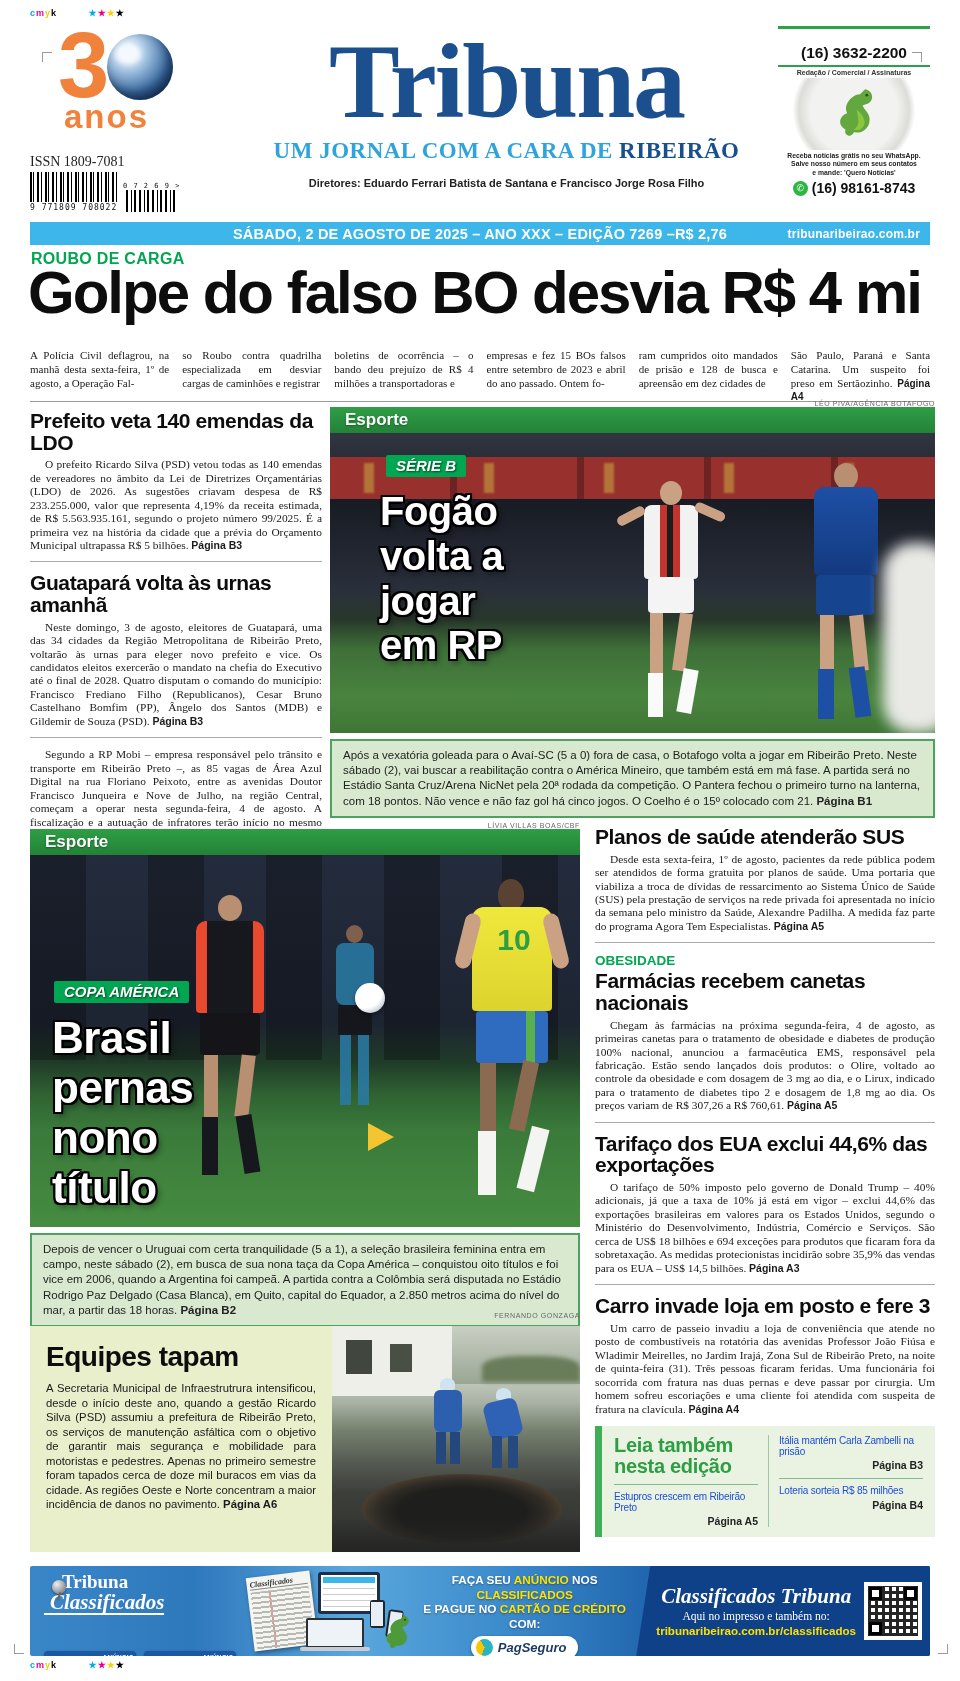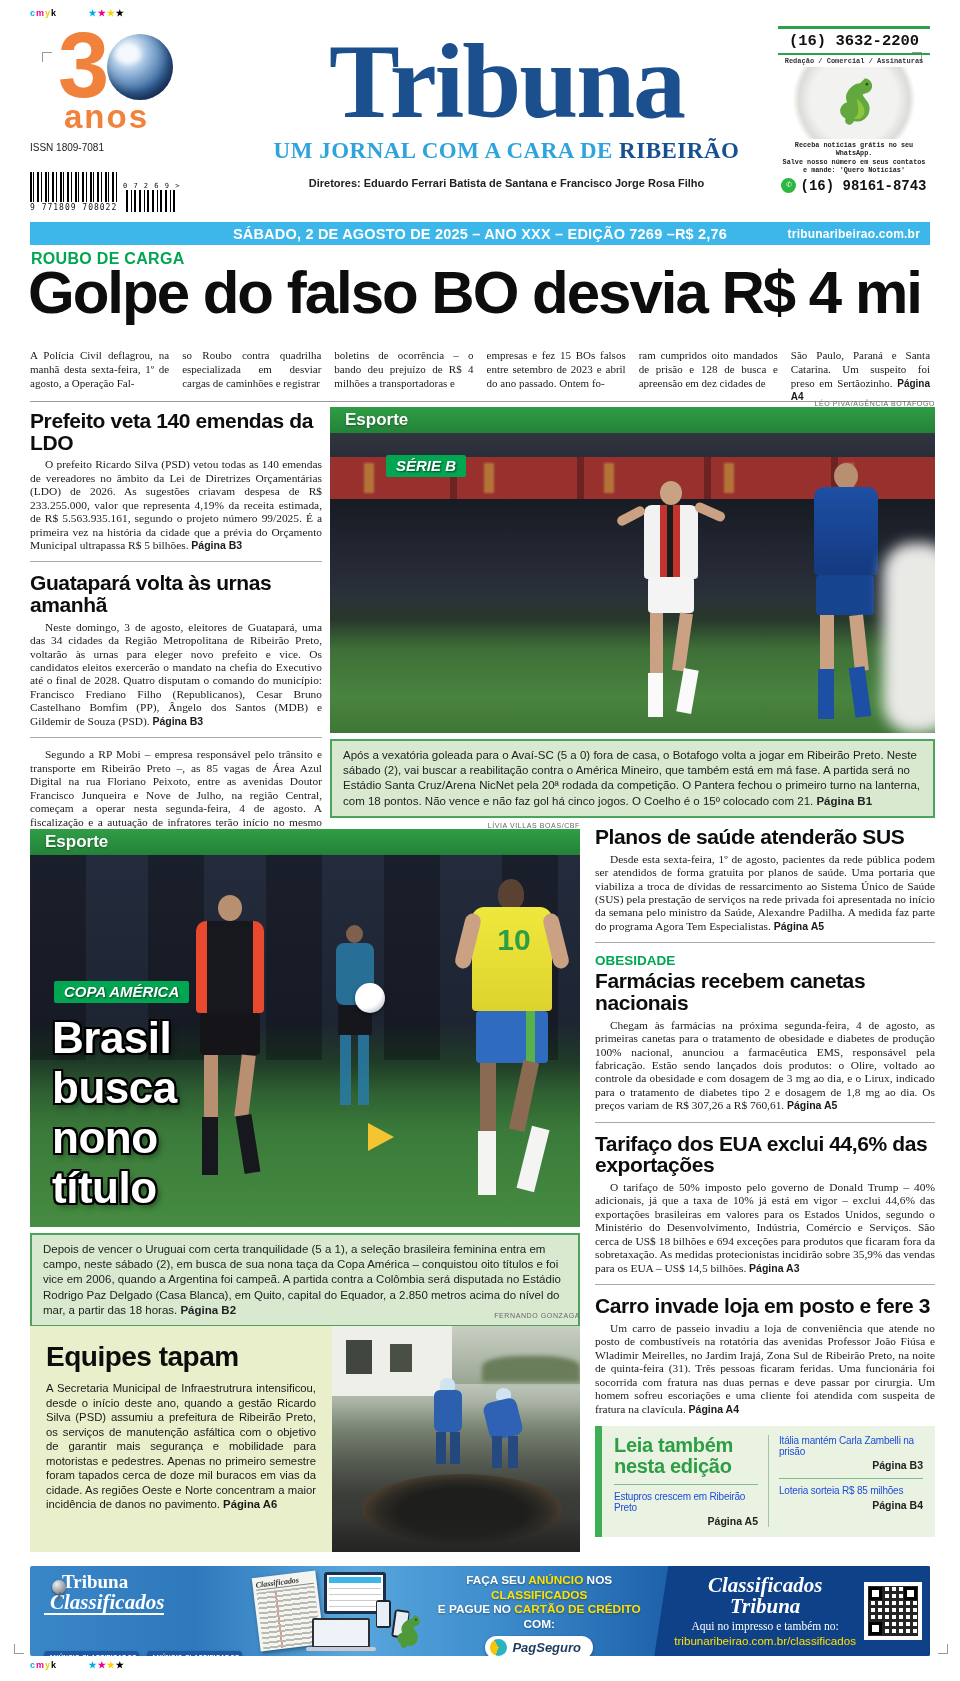--- a/index.html
+++ b/index.html
@@ -24,37 +24,37 @@
   .anniv { width:205px; position:relative; }
   .anniv-row { display:flex; align-items:flex-start; padding-left:28px; }
   .anniv-three { font-size:92px; font-weight:bold; color:#f0823c; line-height:.85; letter-spacing:-4px; }
   .globe { width:66px; height:66px; border-radius:50%; margin:8px 0 0 2px;
     background: radial-gradient(circle at 32% 28%, #e8f2fb 0 12%, #9dbede 30%, #39699f 62%, #16406f 90%);
     box-shadow: inset -4px -6px 10px rgba(0,0,20,.45); position:relative; }
   .globe::after { content:""; position:absolute; left:12%; top:16%; width:40%; height:30%;
     background:rgba(255,255,255,.55); border-radius:50%; filter:blur(2px); }
   .anniv-anos { font-size:33px; font-weight:bold; color:#f0823c; letter-spacing:2px; padding-left:34px; margin-top:-6px; }
   .issn-block { position:absolute; left:0; bottom:0; }
-  .issn { font-family:Liberation Sans, sans-serif; font-size:10px; color:#222; margin-bottom:19px; }
+  .issn { font-family:Liberation Serif, serif; font-size:14px; color:#222; margin-bottom:2px; }
   .barcode-wrap { display:flex; align-items:flex-end; gap:5px; }
   .bars-main { width:88px; height:30px;
     background: repeating-linear-gradient(90deg,#000 0 2px,#fff 2px 3px,#000 3px 4px,#fff 4px 7px,#000 7px 9px,#fff 9px 11px,#000 11px 12px,#fff 12px 15px); }
   .addon { display:flex; flex-direction:column; align-items:center; }
   .addon-num { font-family:"DejaVu Sans Mono", monospace; font-size:7px; letter-spacing:1px; }
   .bars-addon { width:52px; height:22px;
     background: repeating-linear-gradient(90deg,#000 0 2px,#fff 2px 5px,#000 5px 6px,#fff 6px 8px,#000 8px 10px,#fff 10px 13px); }
   .barcode-digits { font-family:"DejaVu Sans Mono", monospace; font-size:8px; letter-spacing:1px; margin-top:1px; }
 
   .masthead { flex:1; text-align:center; padding-top:2px; }
   .logo-text { font-family:"Liberation Serif", serif; font-weight:bold; color:#1c4f8e; font-size:106px; line-height:1.02; letter-spacing:-2px; }
   .tagline { font-family:"Liberation Serif", serif; font-weight:bold; font-size:23px; color:#2fa3dc; letter-spacing:.5px; margin-top:2px; }
   .tagline b { color:#17508f; }
   .directors { font-size:11px; font-weight:bold; color:#222; margin-top:13px; }
 
-  .contact { width:152px; border-top:3px solid #2fa04a; padding-top:3px; text-align:center; position:relative;font-family:Liberation Mono, monospace; }
+  .contact { width:152px; border-top:3px solid #2fa04a; padding-top:15px; text-align:center; position:relative; }
   .contact-phone { font-size:15.5px; font-weight:bold; color:#111; }
   .contact-div { border-top:2px solid #2fa04a; margin:3px 0 2px; }
   .contact-dep { font-size:7px; font-weight:bold; color:#333; }
   .dino-box { height:72px; margin:2px 8px; background:
      radial-gradient(circle at 50% 45%, #f2f2f0 0 55%, #dcdcd8 70%, #fff 78%); border-radius:6px;
      display:flex; align-items:center; justify-content:center; }
   .wa-note { font-size:6.8px; font-weight:bold; color:#222; line-height:1.25; }
   .wa-row { display:flex; align-items:center; justify-content:center; gap:4px; margin-top:3px; }
   .wa-icon { width:15px; height:15px; border-radius:50%; background:#2bb741; color:#fff; font-size:9px; line-height:15px; text-align:center; }
   .wa-phone { font-size:14px; font-weight:bold; color:#111; }
@@ -172,21 +172,21 @@
   .promo-line { font-size:11.8px; font-weight:bold; line-height:1.25; text-shadow:0 1px 2px rgba(0,0,0,.35); }
   .yl { color:#ffe000; }
   .pagseguro { display:inline-flex; align-items:center; gap:5px; background:#fff; border-radius:13px; padding:3px 12px 3px 5px; margin-top:4px; box-shadow:0 1px 3px rgba(0,0,0,.4); }
   .ps-circle { width:17px; height:17px; border-radius:50%; background:conic-gradient(from 200deg,#f7c600 0 130deg,#2bb3c0 130deg 360deg); }
   .ps-text { color:#1c3a5e; font-weight:bold; font-style:italic; font-size:13px; }
 
   .bz-right { flex:1; background:#0e4187; clip-path:polygon(14px 0,100% 0,100% 100%,0 100%); display:flex; align-items:center; padding:0 8px 0 20px; gap:8px; }
   .rp-text { flex:1; text-align:center; }
   .rp-title { font-family:"Liberation Serif", serif; font-style:italic; font-weight:bold; font-size:21px; line-height:1; }
   .rp-sub { font-family:"Liberation Serif", serif; font-size:11.5px; margin-top:3px; }
-  .rp-url { color:#ffe000; font-weight:normal; font-size:11.6px; margin-top:2px; }
+  .rp-url { color:#ffe000; font-weight:bold; font-size:11.6px; margin-top:2px; }
   .qr { width:58px; height:58px; background:#fff; padding:4px; position:relative; }
   .qr-mesh { width:100%; height:100%;
     background:repeating-linear-gradient(0deg,#000 0 3px,transparent 3px 7px),
                repeating-linear-gradient(90deg,#000 0 3px,transparent 3px 7px); opacity:.85; }
   .qr-eye { position:absolute; width:13px; height:13px; border:3px solid #000; background:#fff; }
   .qe-tl{ left:5px; top:5px; } .qe-tr{ right:5px; top:5px; } .qe-bl{ left:5px; bottom:5px; }
 </style>
 </head>
 <body>
 
@@ -312,20 +312,26 @@
       <div class="head-c" style="left:34px; top:0; width:24px; height:26px; background:#b98f72;"></div>
       <div class="abs" style="left:14px; top:24px; width:64px; height:88px; border-radius:10px 10px 4px 4px; background:linear-gradient(180deg,#1d4fa4,#143a80);"></div>
       <div class="abs" style="left:16px; top:112px; width:58px; height:40px; background:#16448f; border-radius:4px;"></div>
       <div class="abs" style="left:20px; top:152px; width:14px; height:58px; background:#caa183;"></div>
       <div class="abs" style="left:52px; top:152px; width:14px; height:56px; background:#caa183; transform:rotate(-6deg);"></div>
       <div class="abs" style="left:18px; top:206px; width:16px; height:50px; background:#1d4fa4;"></div>
       <div class="abs" style="left:52px; top:204px; width:16px; height:50px; background:#1d4fa4; transform:rotate(-8deg);"></div>
     </div>
     <div class="abs" style="right:-18px; top:110px; width:70px; height:190px; background:#e9e9e6; filter:blur(7px); border-radius:30px;"></div>
     <div class="abs badge" style="left:56px; top:22px;">SÉRIE B</div>
+    <div class="abs ph-head" style="left:50px; top:56px; font-size:40px;">
+      <div>Fogão</div>
+      <div>volta a</div>
+      <div>jogar</div>
+      <div>em RP</div>
+    </div>
   </div>
   <div class="caption-box" style="margin-top:6px;">
     <span>Após a vexatória goleada para o Avaí-SC (5 a 0) fora de casa, o Botafogo volta a jogar em Ribeirão Preto. Neste sábado (2), vai buscar a reabilitação contra o América Mineiro, que também está em má fase. A partida será no Estádio Santa Cruz/Arena NicNet pela 20ª rodada da competição. O Pantera fechou o primeiro turno na lanterna, com 18 pontos. Não vence e não faz gol há cinco jogos. O Coelho é o 15º colocado com 21. </span><span class="pref">Página B1</span>
   </div>
 </section>
 
 <div class="abs right-col">
   <div class="article">
     <h2>Planos de saúde atenderão SUS</h2>
     <p class="body"><span>Desde esta sexta-feira, 1º de agosto, pacientes da rede pública podem ser atendidos de forma gratuita por planos de saúde. Uma portaria que viabiliza a troca de dívidas de ressarcimento ao Sistema Único de Saúde (SUS) pela prestação de serviços na rede privada foi apresentada no início da semana pelo ministro da Saúde, Alexandre Padilha. A medida faz parte do programa Agora Tem Especialistas. </span><span class="pref">Página A5</span></p>
@@ -404,21 +410,21 @@
       <div class="abs" style="left:98px; top:34px; width:16px; height:56px; background:#caa183; transform:rotate(-14deg); border-radius:8px;"></div>
       <div class="abs" style="left:26px; top:132px; width:72px; height:52px; background:linear-gradient(90deg,#2f6cc0 0 70%, #58b14c 70% 82%, #2f6cc0 82%); border-radius:4px;"></div>
       <div class="abs" style="left:30px; top:184px; width:16px; height:72px; background:#8a6a50;"></div>
       <div class="abs" style="left:66px; top:182px; width:16px; height:70px; background:#8a6a50; transform:rotate(12deg);"></div>
       <div class="abs" style="left:28px; top:252px; width:18px; height:64px; background:#f4f4f2;"></div>
       <div class="abs" style="left:74px; top:248px; width:18px; height:64px; background:#f4f4f2; transform:rotate(14deg);"></div>
     </div>
     <div class="abs badge" style="left:24px; top:126px;">COPA AMÉRICA</div>
     <div class="abs ph-head" style="left:22px; top:158px; font-size:44px; line-height:1.14;">
       <div>Brasil</div>
-      <div>busca</div>
+      <div>pernas</div>
       <div>nono</div>
       <div>título</div>
     </div>
   </div>
   <div class="caption-box" style="margin-top:6px;">
     <span>Depois de vencer o Uruguai com certa tranquilidade (5 a 1), a seleção brasileira feminina entra em campo, neste sábado (2), em busca de sua nona taça da Copa América – conquistou oito títulos e foi vice em 2006, quando a Argentina foi campeã. A partida contra a Colômbia será disputada no Estádio Rodrigo Paz Delgado (Casa Blanca), em Quito, capital do Equador, a 2.850 metros acima do nível do mar, a partir das 18 horas. </span><span class="pref">Página B2</span>
   </div>
 </section>
 
 <div class="credit credit2">FERNANDO GONZAGA</div>

